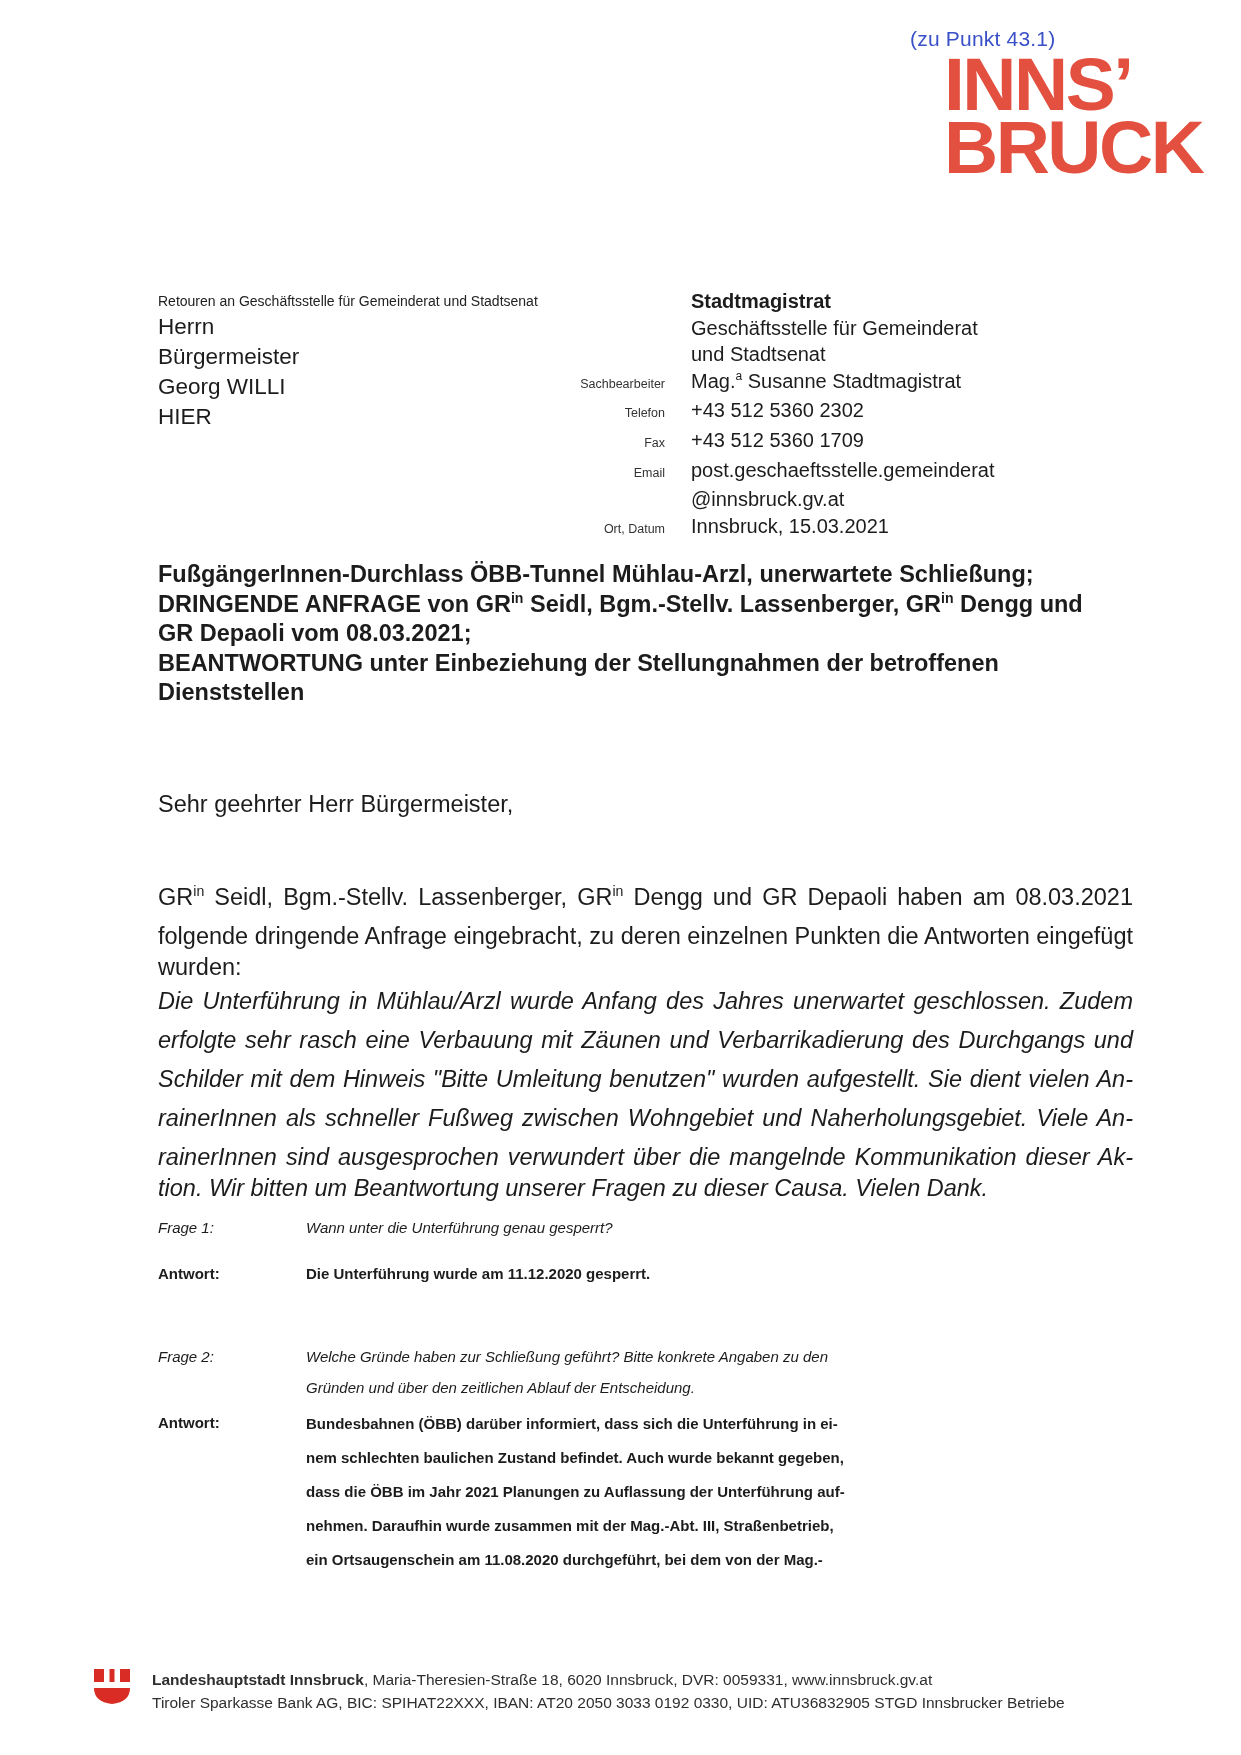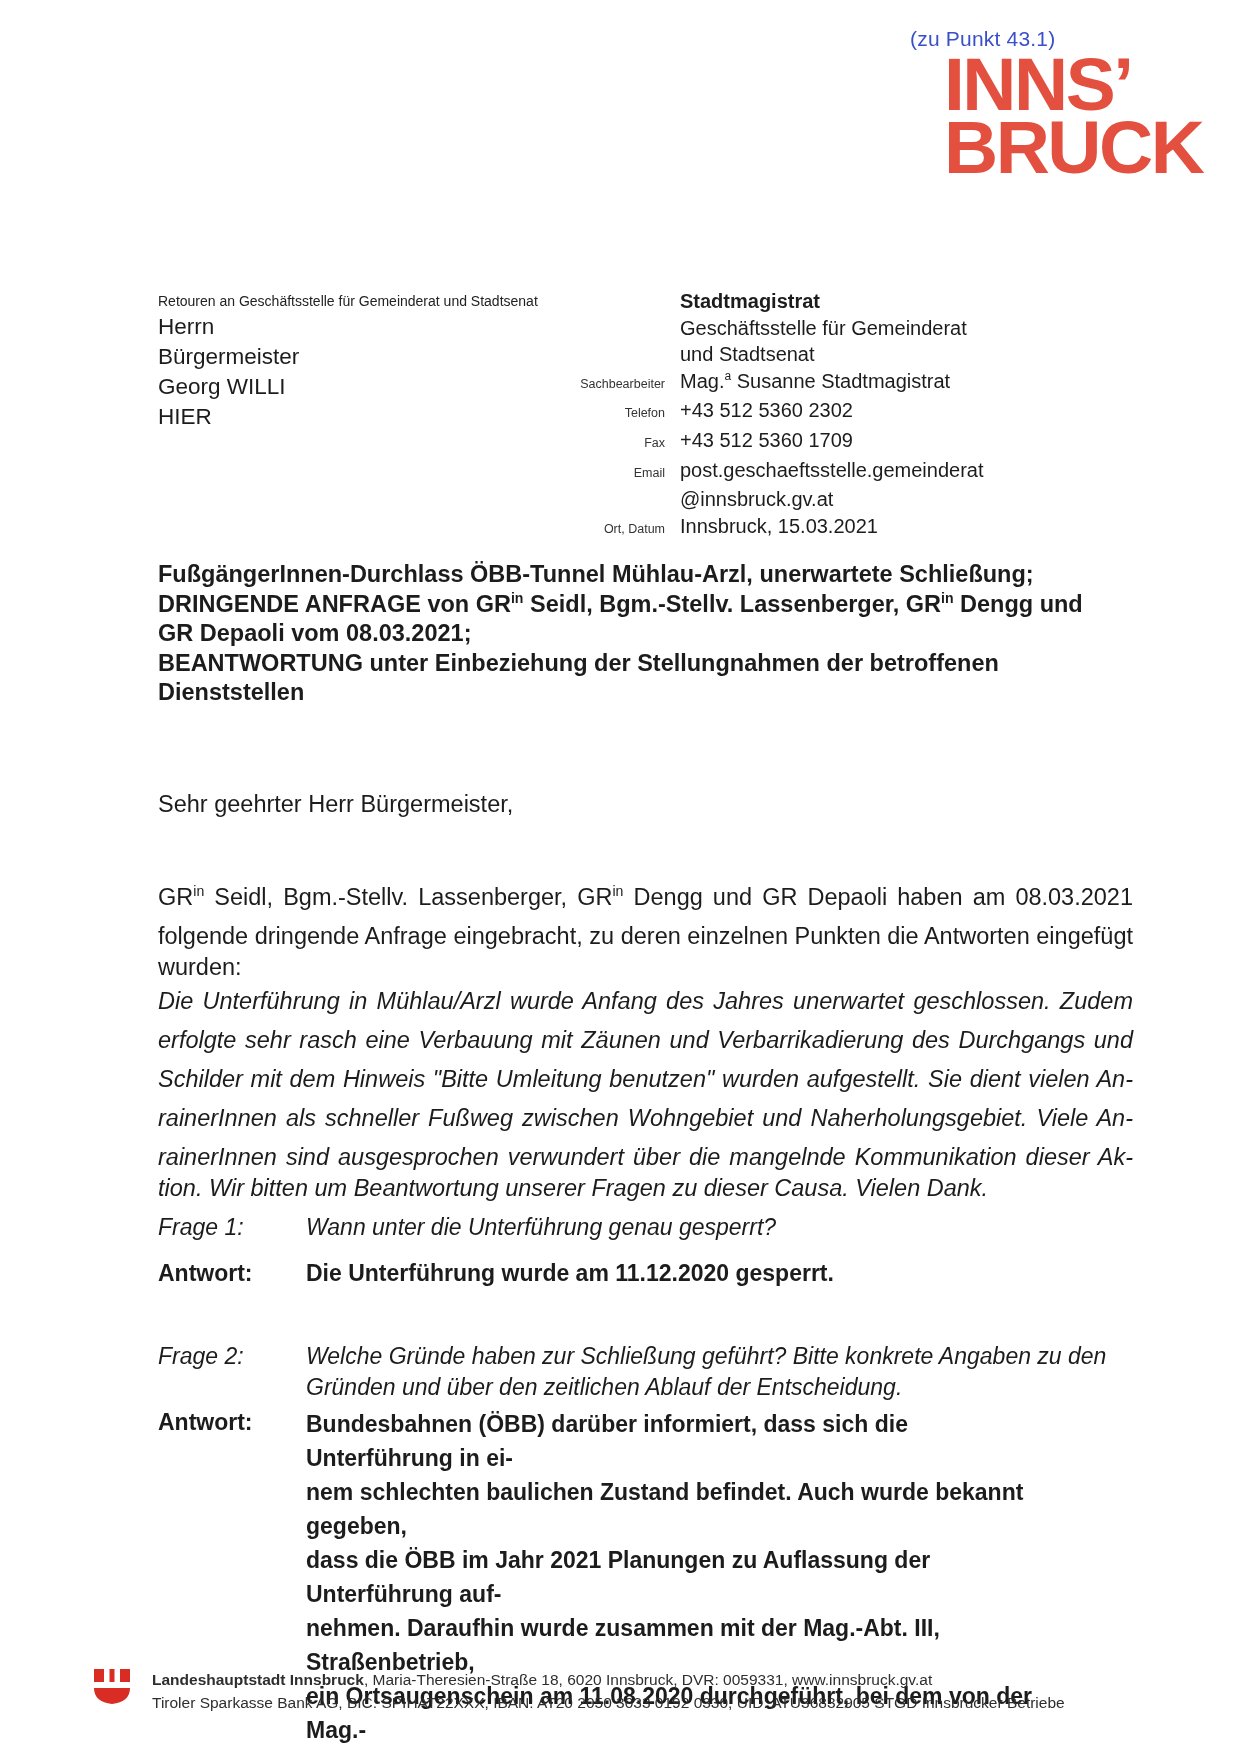--- a/index.html
+++ b/index.html
@@ -15,31 +15,31 @@
   
   .agenda-note{top:27px;left:910px;font-size:21px;letter-spacing:0.2px;}
   .logo{top:53px;left:944px;font-weight:bold;font-size:75px;line-height:63px;letter-spacing:-2.5px;}
   
   .return-note{top:293px;left:158px;font-size:14px;color:#222;}
   .recipient{top:312px;left:158px;font-size:22.5px;line-height:30px;}
   
   .contact{top:288px;left:460px;width:560px;}
   .crow{display:flex;align-items:baseline;}
   .clabel{width:205px;text-align:right;font-size:12.5px;line-height:26.6px;color:#333;flex:none;}
-  .cvalue{margin-left:15px;font-size:20px;line-height:26.6px;white-space:nowrap;}
+  .cvalue{margin-left:26px;font-size:20px;line-height:26.6px;white-space:nowrap;}
   .cvalue.bold{font-weight:bold;}
   
   .subject{top:560px;left:158px;width:990px;font-size:23.5px;font-weight:bold;line-height:29.6px;}
   
   .salutation{top:791px;left:158px;font-size:23.5px;}
   .intro{top:874px;left:158px;width:975px;font-size:23.5px;line-height:31px;}
   .quote{top:978px;left:158px;width:975px;font-size:23.5px;line-height:31px;font-style:italic;}
   .ln.jl{text-align:justify;text-align-last:justify;margin-top:8px;}
   
-  .qa{left:158px;width:990px;display:flex;align-items:flex-start;font-size:23px;line-height:31px;}
+  .qa{left:158px;width:990px;display:flex;align-items:flex-start;font-size:15px;line-height:31px;}
   .qa-label{width:148px;flex:none;}
   .qa-text{width:832px;}
   .italic{font-style:italic;}
   .bold{font-weight:bold;}
   .qa-1{top:1212px;}
   .qa-a1{top:1258px;}
   .qa-2{top:1341px;}
   .qa-a2{top:1407px;}
   .qa-a2 .qa-text{line-height:34px;width:740px;}
   sup{font-size:0.6em;line-height:0;}

